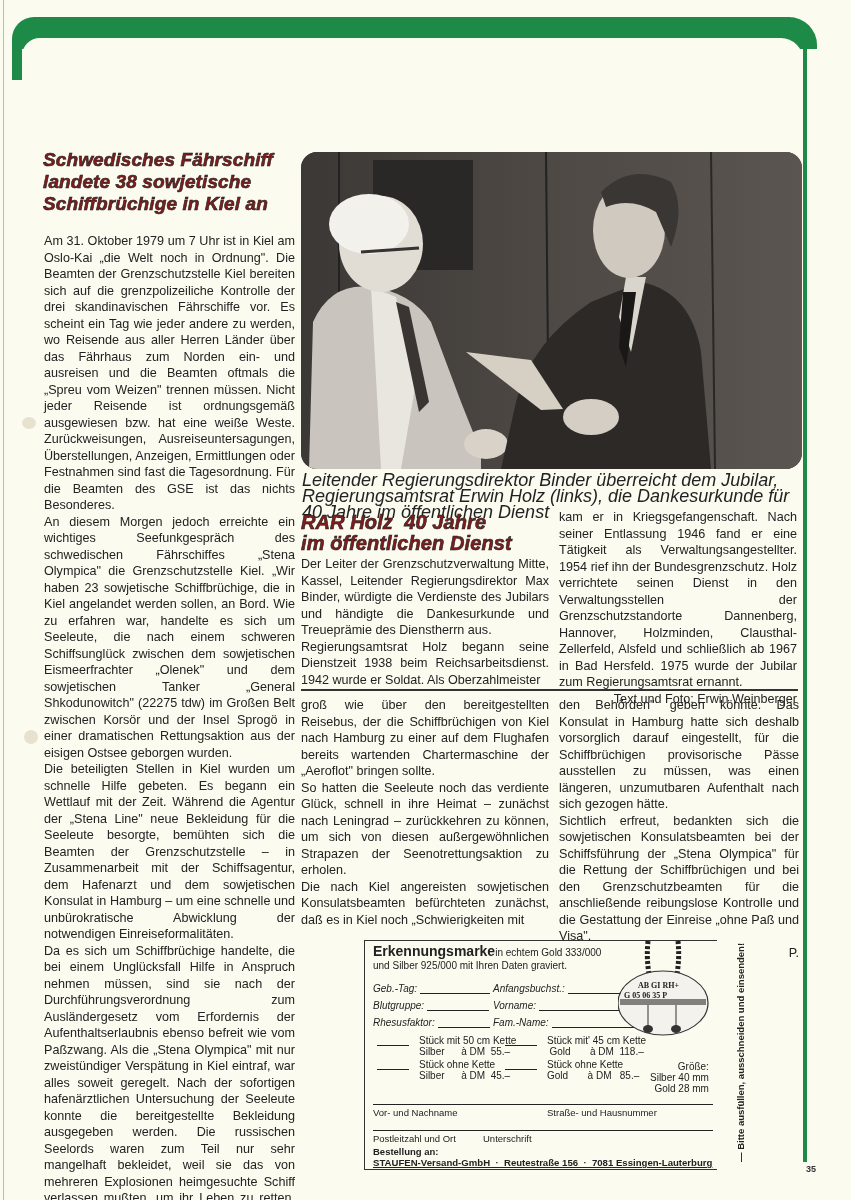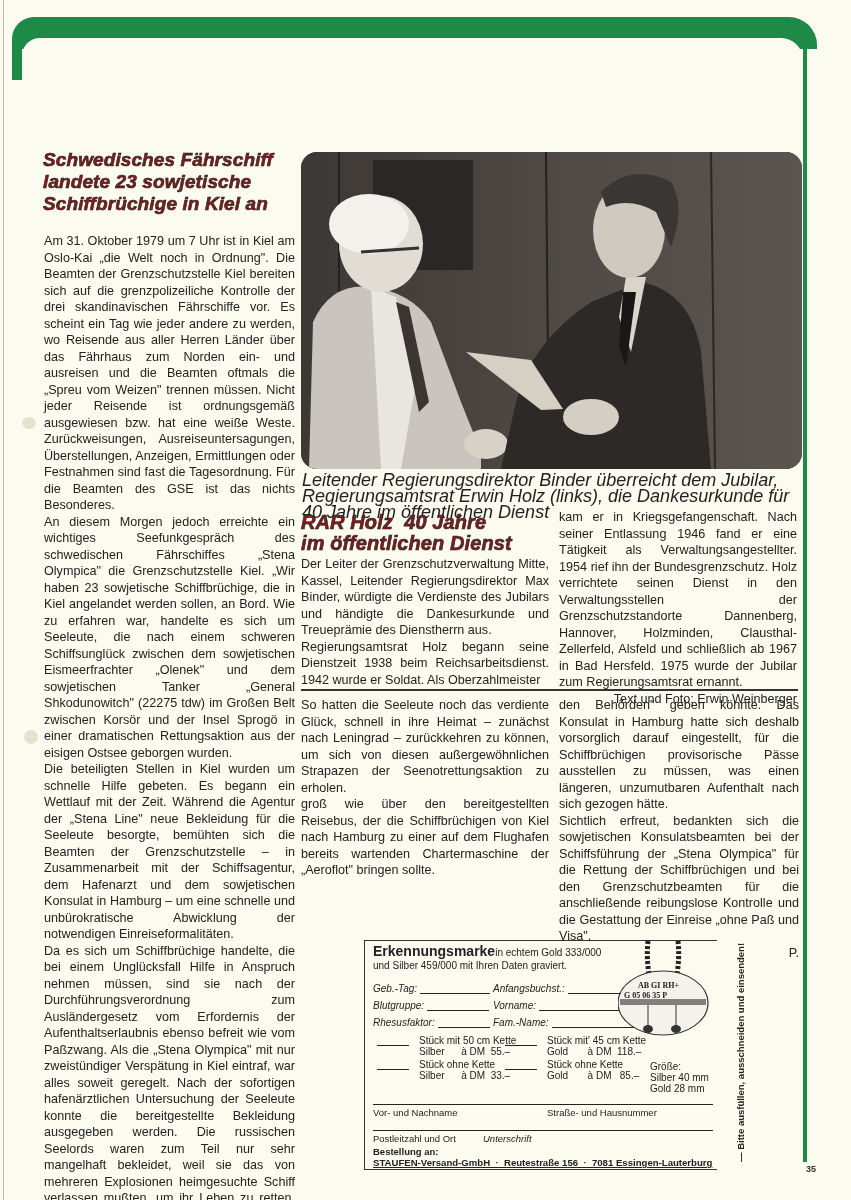--- a/index.html
+++ b/index.html
@@ -66,21 +66,21 @@
   }
   .c-title { position: absolute; left: 8px; top: 4px; width: 330px; font-size: 10px; line-height: 13px; }
   .c-title b { font-size: 14px; }
   .c-field { position: absolute; font-size: 10px; white-space: nowrap; font-style: italic; }
   .c-line { display: inline-block; border-bottom: 1px solid #222; vertical-align: bottom; height: 1px; margin-left: 3px; }
   .c-opt { position: absolute; font-size: 10px; line-height: 11px; }
   .c-opt .blank { display: inline-block; width: 32px; border-bottom: 1px solid #222; margin-right: 10px; vertical-align: -2px;}
   .c-opt .txt { display: inline-block; vertical-align: top; }
   .c-hr { position: absolute; left: 8px; width: 340px; height: 1px; background: #222; }
   .c-lbl { position: absolute; font-size: 9.5px; white-space: nowrap; }
-  .size-box { position: absolute; left: 285px; top: 120px; font-size: 10px; line-height: 11px; }
+  .size-box { position: absolute; left: 285px; top: 120px; font-size: 10px; line-height: 11px; text-align: right; }
   .tag-pic { position: absolute; left: 253px; top: 0; width: 100px; height: 110px; }
   .vert-note {
     position: absolute; left: 735px; top: 944px; width: 14px; height: 218px;
     font-size: 9.5px; font-weight: bold; color: #222;
   }
   .vert-note span {
     position: absolute; left: 0; top: 218px;
     transform: rotate(-90deg); transform-origin: 0 0;
     white-space: nowrap; width: 218px; display: block;
   }
@@ -92,21 +92,21 @@
 
 <div class="left-edge"></div>
 
 <div class="green-bar"></div>
 <div class="green-bar-inner"></div>
 <div class="green-left"></div>
 <div class="green-right"></div>
 
 <div id="col1-head" class="headline">
   <div>Schwedisches Fährschiff</div>
-  <div>landete 23 sowjetische</div>
+  <div>landete 38 sowjetische</div>
   <div>Schiffbrüchige in Kiel an</div>
 </div>
 
 <div id="col1" class="col">
   <p>Am 31. Oktober 1979 um 7 Uhr ist in Kiel am Oslo-Kai „die Welt noch in Ordnung". Die Beamten der Grenzschutzstelle Kiel bereiten sich auf die grenzpolizeiliche Kontrolle der drei skandinavischen Fährschiffe vor. Es scheint ein Tag wie jeder andere zu werden, wo Reisende aus aller Herren Länder über das Fährhaus zum Norden ein- und ausreisen und die Beamten oftmals die „Spreu vom Weizen" trennen müssen. Nicht jeder Reisende ist ordnungsgemäß ausgewiesen bzw. hat eine weiße Weste. Zurückweisungen, Ausreiseuntersagungen, Überstellungen, Anzeigen, Ermittlungen oder Festnahmen sind fast die Tagesordnung. Für die Beamten des GSE ist das nichts Besonderes.</p>
   <p>An diesem Morgen jedoch erreichte ein wichtiges Seefunkgespräch des schwedischen Fährschiffes „Stena Olympica" die Grenzschutzstelle Kiel. „Wir haben 23 sowjetische Schiffbrüchige, die in Kiel angelandet werden sollen, an Bord. Wie zu erfahren war, handelte es sich um Seeleute, die nach einem schweren Schiffsunglück zwischen dem sowjetischen Eismeerfrachter „Olenek" und dem sowjetischen Tanker „General Shkodunowitch" (22275 tdw) im Großen Belt zwischen Korsör und der Insel Sprogö in einer dramatischen Rettungsaktion aus der eisigen Ostsee geborgen wurden.</p>
   <p>Die beteiligten Stellen in Kiel wurden um schnelle Hilfe gebeten. Es begann ein Wettlauf mit der Zeit. Während die Agentur der „Stena Line" neue Bekleidung für die Seeleute besorgte, bemühten sich die Beamten der Grenzschutzstelle – in Zusammenarbeit mit der Schiffsagentur, dem Hafenarzt und dem sowjetischen Konsulat in Hamburg – um eine schnelle und unbürokratische Abwicklung der notwendigen Einreiseformalitäten.</p>
   <p>Da es sich um Schiffbrüchige handelte, die bei einem Unglücksfall Hilfe in Anspruch nehmen müssen, sind sie nach der Durchführungsverordnung zum Ausländergesetz vom Erfordernis der Aufenthaltserlaubnis ebenso befreit wie vom Paßzwang. Als die „Stena Olympica" mit nur zweistündiger Verspätung in Kiel eintraf, war alles soweit geregelt. Nach der sofortigen hafenärztlichen Untersuchung der Seeleute konnte die bereitgestellte Bekleidung ausgegeben werden. Die russischen Seelords waren zum Teil nur sehr mangelhaft bekleidet, weil sie das von mehreren Explosionen heimgesuchte Schiff verlassen mußten, um ihr Leben zu retten. Nun war vereinzelt ein Lächeln auf den vom Schock gezeichneten Gesichtern zu erkennen. Die Freude über die Bekleidung war genauso</p>
 </div>
 
@@ -156,45 +156,46 @@
   <p>Regierungsamtsrat Holz begann seine Dienstzeit 1938 beim Reichsarbeitsdienst. 1942 wurde er Soldat. Als Oberzahlmeister</p>
 </div>
 <div id="col2b" class="col">
   <p>kam er in Kriegsgefangenschaft. Nach seiner Entlassung 1946 fand er eine Tätigkeit als Verwaltungsangestellter. 1954 rief ihn der Bundesgrenzschutz. Holz verrichtete seinen Dienst in den Verwaltungsstellen der Grenzschutzstandorte Dannenberg, Hannover, Holzminden, Clausthal-Zellerfeld, Alsfeld und schließlich ab 1967 in Bad Hersfeld. 1975 wurde der Jubilar zum Regierungsamtsrat ernannt.</p>
   <p class="credit">Text und Foto: Erwin Weinberger</p>
 </div>
 
 <div class="rule"></div>
 
 <div id="col3a" class="col">
+  <p>groß wie über den bereitgestellten Reisebus, der die Schiffbrüchigen von Kiel nach Hamburg zu einer auf dem Flughafen bereits wartenden Chartermaschine der „Aeroflot" bringen sollte.</p>
   <p>So hatten die Seeleute noch das verdiente Glück, schnell in ihre Heimat – zunächst nach Leningrad – zurückkehren zu können, um sich von diesen außergewöhnlichen Strapazen der Seenotrettungsaktion zu erholen.</p>
-  <p>groß wie über den bereitgestellten Reisebus, der die Schiffbrüchigen von Kiel nach Hamburg zu einer auf dem Flughafen bereits wartenden Chartermaschine der „Aeroflot" bringen sollte.</p>
+  <p>Die nach Kiel angereisten sowjetischen Konsulatsbeamten befürchteten zunächst, daß es in Kiel noch „Schwierigkeiten mit</p>
 </div>
 <div id="col3b" class="col">
   <p>den Behörden" geben könnte. Das Konsulat in Hamburg hatte sich deshalb vorsorglich darauf eingestellt, für die Schiffbrüchigen provisorische Pässe ausstellen zu müssen, was einen längeren, unzumutbaren Aufenthalt nach sich gezogen hätte.</p>
   <p>Sichtlich erfreut, bedankten sich die sowjetischen Konsulatsbeamten bei der Schiffsführung der „Stena Olympica" für die Rettung der Schiffbrüchigen und bei den Grenzschutzbeamten für die anschließende reibungslose Kontrolle und die Gestattung der Einreise „ohne Paß und Visa".</p>
   <p class="sig">P.</p>
 </div>
 
 <div class="coupon">
   <div class="c-title">
     <b>Erkennungsmarke</b><span>in echtem Gold 333/000</span><br>
-    <span>und Silber 459/000 mit Ihren Daten graviert.</span>
+    <span>und Silber 925/000 mit Ihren Daten graviert.</span>
   </div>
 
   <div class="c-field" style="left:8px;top:42px;"><span>Geb.-Tag:</span><span class="c-line" style="width:70px"></span></div>
   <div class="c-field" style="left:128px;top:42px;"><span>Anfangsbuchst.:</span><span class="c-line" style="width:70px"></span></div>
   <div class="c-field" style="left:8px;top:59px;"><span>Blutgruppe:</span><span class="c-line" style="width:62px"></span></div>
   <div class="c-field" style="left:128px;top:59px;"><span>Vorname:</span><span class="c-line" style="width:96px"></span></div>
   <div class="c-field" style="left:8px;top:76px;"><span>Rhesusfaktor:</span><span class="c-line" style="width:52px"></span></div>
   <div class="c-field" style="left:128px;top:76px;"><span>Fam.-Name:</span><span class="c-line" style="width:88px"></span></div>
 
   <div class="c-opt" style="left:12px;top:94px;"><span class="blank"></span><span class="txt"><span>Stück mit 50 cm Kette</span><br><span style="white-space:pre">Silber      à DM  55.–</span></span></div>
-  <div class="c-opt" style="left:140px;top:94px;"><span class="blank"></span><span class="txt"><span>Stück mit' 45 cm Kette</span><br><span style="white-space:pre">Gold       à DM  118.–</span></span></div>
-  <div class="c-opt" style="left:12px;top:118px;"><span class="blank"></span><span class="txt"><span>Stück ohne Kette</span><br><span style="white-space:pre">Silber      à DM  33.–</span></span></div>
+  <div class="c-opt" style="left:140px;top:94px;text-align:center;"><span class="blank"></span><span class="txt"><span>Stück mit' 45 cm Kette</span><br><span style="white-space:pre">Gold       à DM  118.–</span></span></div>
+  <div class="c-opt" style="left:12px;top:118px;"><span class="blank"></span><span class="txt"><span>Stück ohne Kette</span><br><span style="white-space:pre">Silber      à DM  45.–</span></span></div>
   <div class="c-opt" style="left:140px;top:118px;"><span class="blank"></span><span class="txt"><span>Stück ohne Kette</span><br><span style="white-space:pre">Gold       à DM   85.–</span></span></div>
 
   <svg class="tag-pic" viewBox="0 0 100 110">
     <path d="M30 0 Q28 20 32 38" stroke="#222" stroke-width="5" fill="none" stroke-dasharray="3 2"></path>
     <path d="M60 0 Q62 20 58 38" stroke="#222" stroke-width="5" fill="none" stroke-dasharray="3 2"></path>
     <ellipse cx="45" cy="62" rx="45" ry="32" fill="#f4f2ec" stroke="#333" stroke-width="1.2"></ellipse>
     <rect x="2" y="58" width="86" height="6" fill="#333" opacity="0.6"></rect>
     <text x="20" y="47" font-size="8" font-family="Liberation Serif, serif" font-weight="bold" fill="#222">AB  GI  RH+</text>
     <text x="6" y="57" font-size="8" font-family="Liberation Serif, serif" font-weight="bold" fill="#222">G  05  06  35  P</text>
     <line x1="30" y1="64" x2="30" y2="86" stroke="#333"></line>
@@ -207,21 +208,21 @@
     <div>Größe:</div>
     <div>Silber 40 mm</div>
     <div>Gold 28 mm</div>
   </div>
 
   <div class="c-hr" style="top:163px;"></div>
   <div class="c-lbl" style="left:8px;top:166px;">Vor- und Nachname</div>
   <div class="c-lbl" style="left:182px;top:166px;">Straße- und Hausnummer</div>
   <div class="c-hr" style="top:189px;"></div>
   <div class="c-lbl" style="left:8px;top:192px;">Postleitzahl und Ort</div>
-  <div class="c-lbl" style="left:118px;top:192px;font-style:italic;">Unterschrift</div>
+  <div class="c-lbl" style="left:118px;top:192px;">Unterschrift</div>
   <div class="c-lbl" style="left:8px;top:205px;font-weight:bold;">Bestellung an:</div>
   <div class="c-lbl" style="left:8px;top:216px;font-weight:bold;white-space:pre;font-size:9.6px;text-decoration:underline;">STAUFEN-Versand-GmbH  ·  Reutestraße 156  ·  7081 Essingen-Lauterburg</div>
 </div>
 
 <div class="vert-note">
   <span>— Bitte ausfüllen, ausschneiden und einsenden!</span>
 </div>
 
 <div class="page-num">35</div>
 

